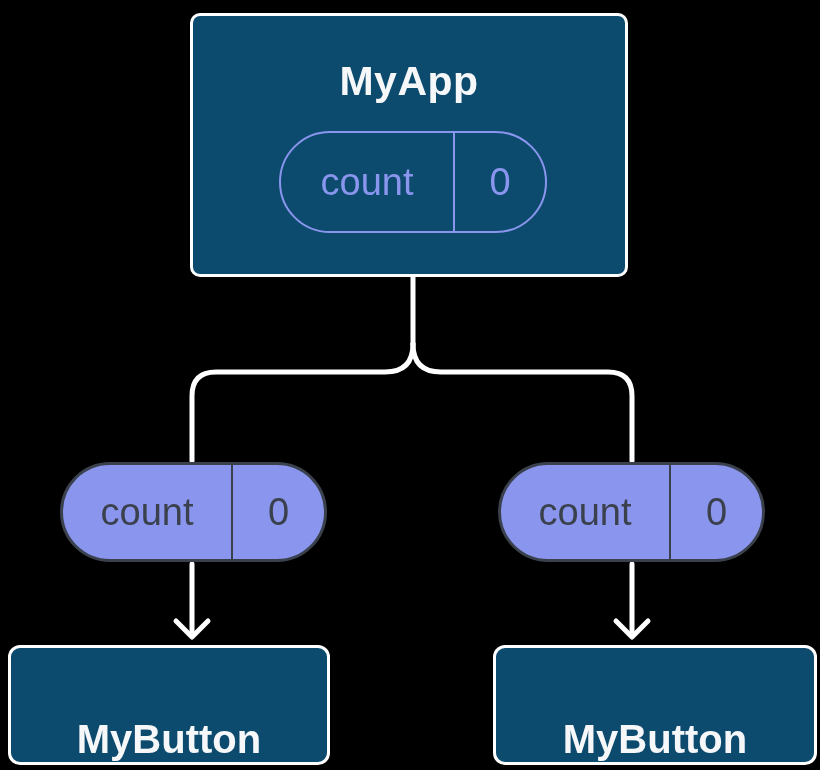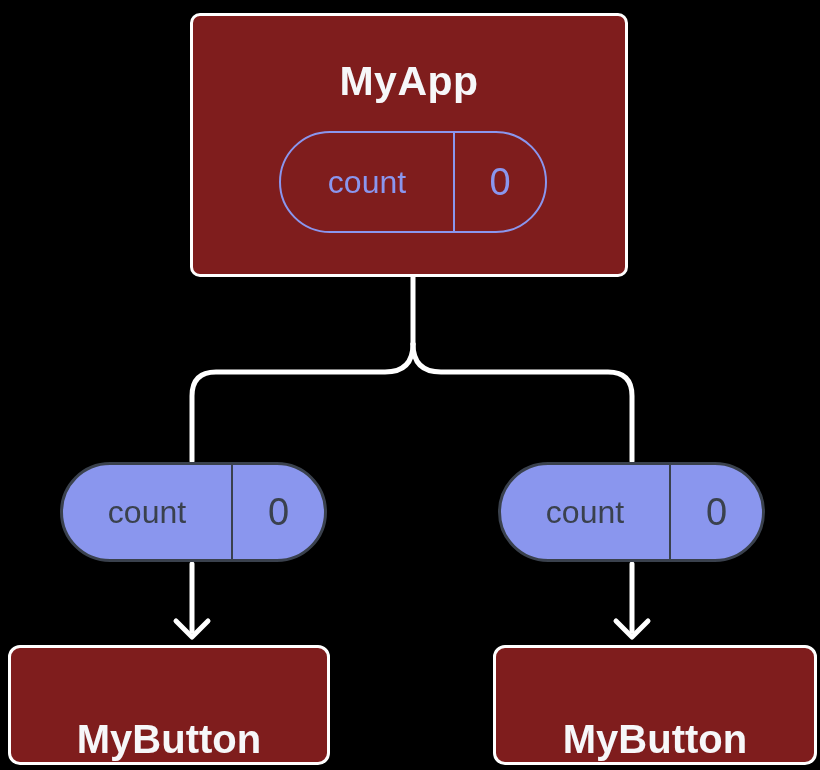--- a/index.html
+++ b/index.html
@@ -16,21 +16,21 @@
     font-family: "Liberation Sans", sans-serif;
   }
   .connectors {
     position: absolute;
     inset: 0;
     z-index: 0;
   }
   .node {
     position: absolute;
     box-sizing: border-box;
-    background: #7f1d1d;
+    background: #0c4a6e;
     border: 3px solid #ffffff;
     z-index: 1;
   }
   .root-node {
     left: 190px;
     top: 13px;
     width: 438px;
     height: 264px;
     border-radius: 10px;
   }
@@ -50,21 +50,21 @@
     box-sizing: border-box;
     display: flex;
     align-items: stretch;
     z-index: 2;
   }
   .pill .seg-name {
     flex: 1;
     display: flex;
     align-items: center;
     justify-content: center;
-    font-size: 32px;
+    font-size: 38px;
   }
   .pill .seg-value {
     display: flex;
     align-items: center;
     justify-content: center;
     font-size: 38px;
   }
   .state-pill {
     left: 276px;
     top: 128px;

